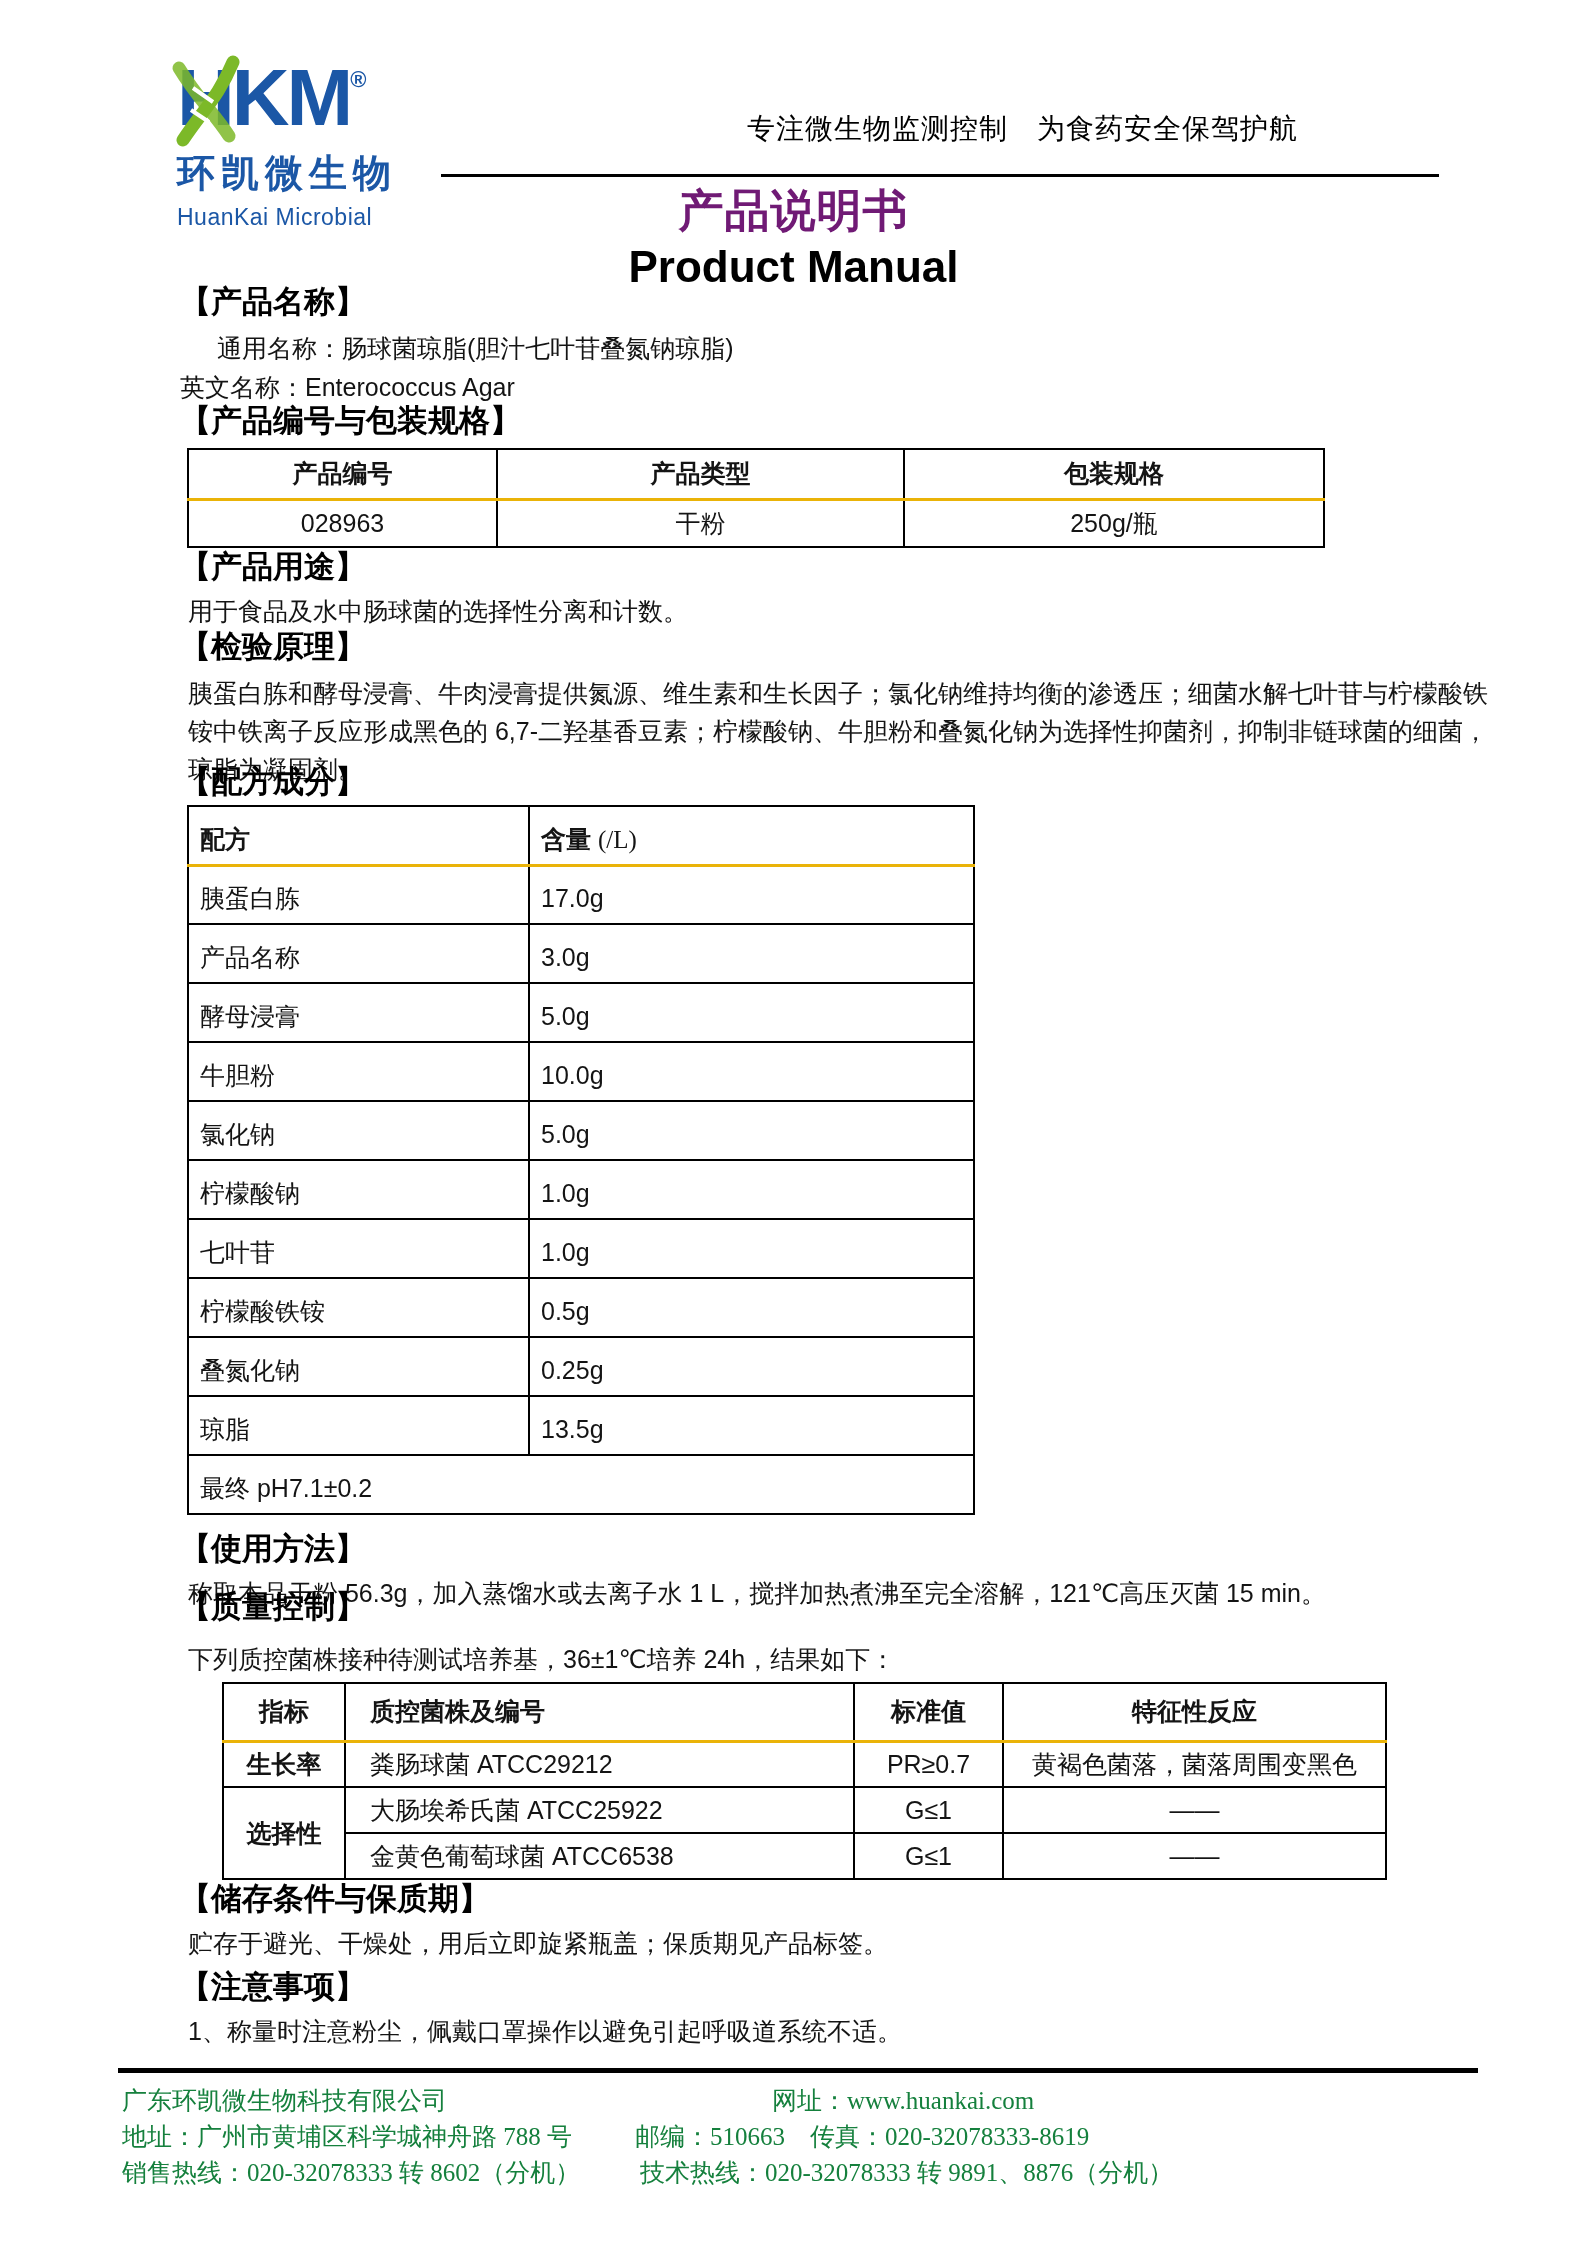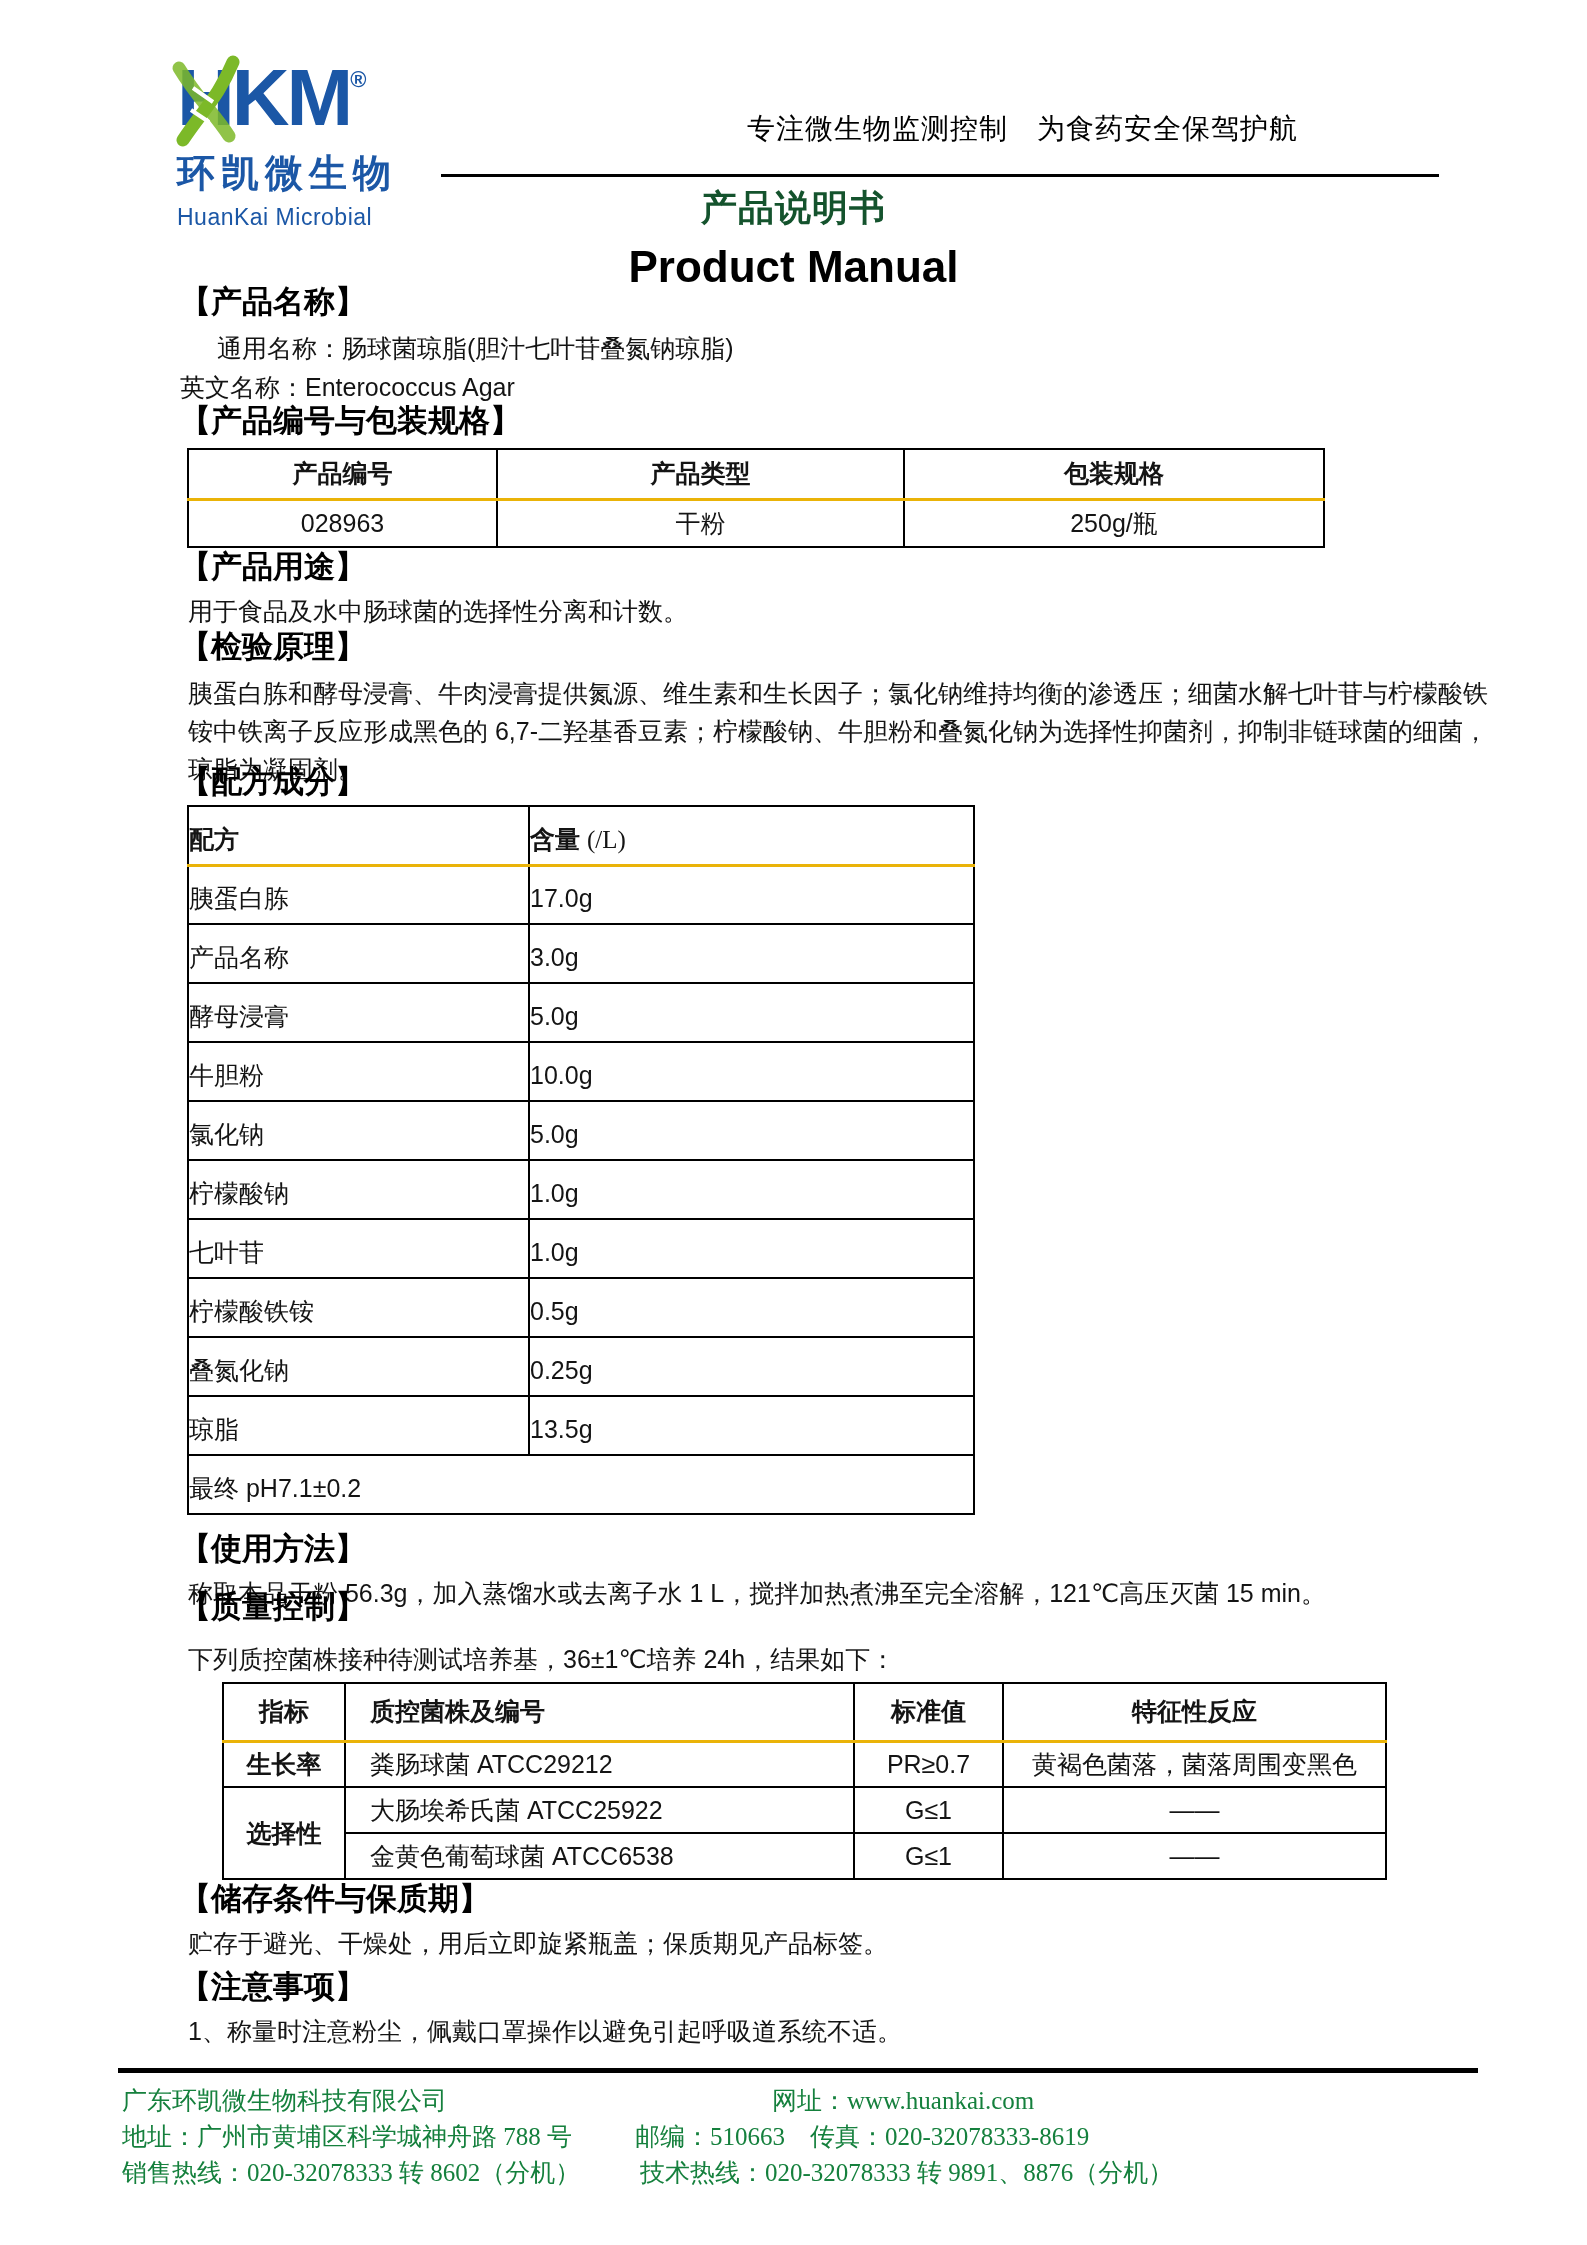--- a/index.html
+++ b/index.html
@@ -15,39 +15,39 @@
   .logo-mark { position:relative; font-size:80px; font-weight:bold; color:var(--logo-blue);
                letter-spacing:-3px; line-height:1; font-family:"Liberation Sans",sans-serif; }
   .logo-reg { font-size:22px; vertical-align:38px; letter-spacing:0; }
   .logo-swoosh { position:absolute; left:-8px; top:-6px; }
   .logo-cn { font-size:38px; font-weight:bold; color:var(--logo-blue); letter-spacing:6px; margin-top:10px; white-space:nowrap; }
   .logo-en { font-size:23px; color:var(--logo-blue); margin-top:5px; letter-spacing:0.5px; white-space:nowrap; }
   .tagline { position:absolute; top:110px; right:289px; font-size:28px; color:#000; letter-spacing:1px; white-space:nowrap; }
   .header-rule { position:absolute; top:174px; left:441px; width:998px; height:3px; background:#000; }
   
   .sec-titles { position:absolute; top:186px; left:0; width:1587px; text-align:center; }
-  .title-cn { font-size:36px; font-weight:bold; color:#14532d; line-height:50px; letter-spacing:1px;font-family:Liberation Mono, monospace; }
+  .title-cn { font-size:45px; font-weight:bold; color:#701a75; line-height:50px; letter-spacing:1px; }
   .title-en { font-size:44px; font-weight:bold; color:#000; line-height:50px; margin-top:6px; }
   
   .sec { position:absolute; left:180px; width:1280px; }
   .h-sec { font-size:31px; font-weight:bold; color:#000; line-height:38px; white-space:nowrap; }
   .body-line { font-size:25px; color:#141414; line-height:34px; white-space:nowrap; }
   .indent { padding-left:8px; }
   
   table { border-collapse:collapse; table-layout:fixed; }
   td { border:2px solid #000; font-size:25px; color:#141414; vertical-align:middle; }
   .t-head td { font-weight:bold; border-bottom:3px solid #eab308; }
   
   .tbl-code { margin-left:7px; width:1136px; margin-top:8px; }
   .tbl-code td { text-align:center; height:50px; }
   .tbl-code .c0 { width:309px; } .tbl-code .c1 { width:407px; } .tbl-code .c2 { width:420px; }
   .tbl-code tr.data td { height:48px; font-weight:normal; }
   
   .tbl-formula { margin-left:7px; width:786px; margin-top:4px; }
-  .tbl-formula td { height:59px; padding-left:0; padding-top:8px; text-align:left; }
+  .tbl-formula td { height:59px; padding-left:11px; padding-top:8px; text-align:left; }
   .tbl-formula .c0 { width:341px; } .tbl-formula .c1 { width:445px; }
   .serif { font-family:"Liberation Serif","DejaVu Serif",serif; font-weight:normal; }
   
   .tbl-qc { margin-left:42px; width:1163px; margin-top:6px; }
   .tbl-qc td { height:46px; text-align:center; }
   .tbl-qc .t-head td { height:58px; }
   .tbl-qc .c0 { width:122px; } .tbl-qc .c1 { width:509px; } .tbl-qc .c2 { width:149px; } .tbl-qc .c3 { width:383px; }
   .tbl-qc td.strain, .tbl-qc td.strain-h { text-align:left; padding-left:24px; }
   .tbl-qc td.ind { font-weight:bold; }
   

